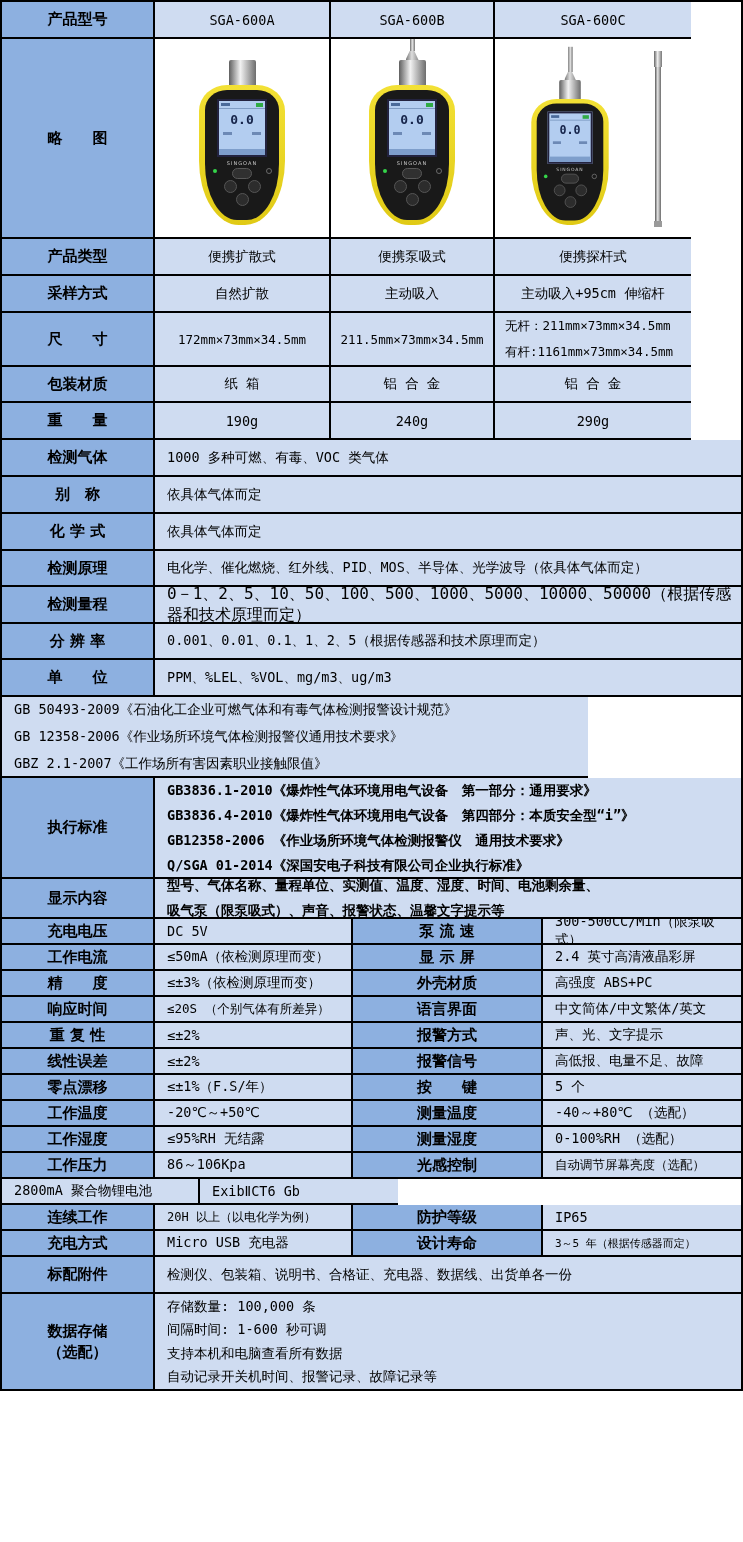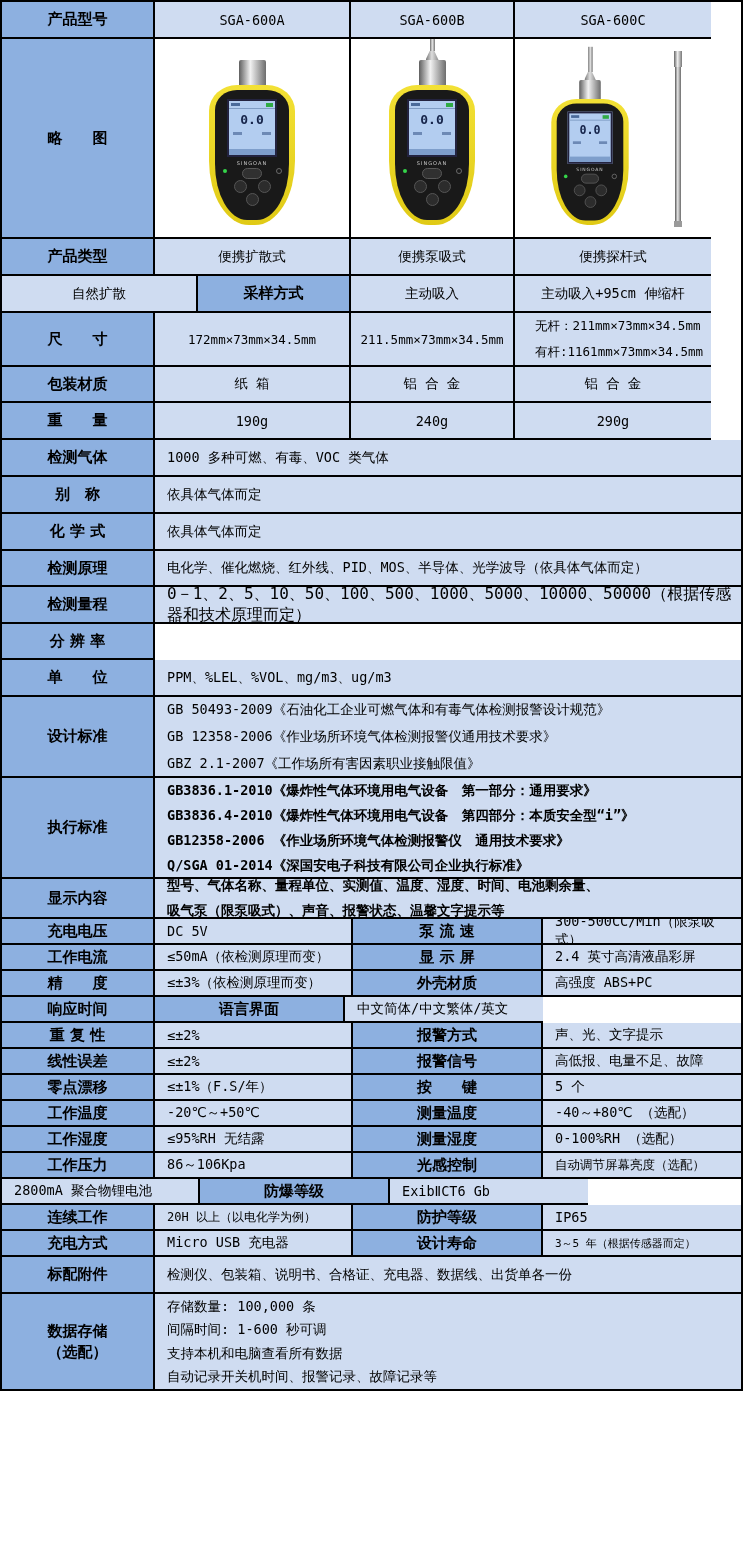--- a/index.html
+++ b/index.html
@@ -13,37 +13,37 @@
   .row{display:flex;width:100%;}
   .cell{border-right:2px solid var(--bd);border-bottom:2px solid var(--bd);overflow:hidden;}
   .cell.last{border-right:none;}
   .row.bottom .cell{border-bottom:none;}
   .lab{width:153px;background:var(--labbg);display:flex;align-items:center;justify-content:center;
        font-weight:bold;font-size:15px;color:#000;text-align:center;white-space:pre;line-height:1.35;flex-direction:column;}
   .val{background:var(--valbg);display:flex;align-items:center;
        font-family:"DejaVu Sans Mono","DejaVu Sans",sans-serif;font-size:13.5px;color:#000;}
   .c{justify-content:center;text-align:center;}
   .l{padding-left:12px;}
-  .v3a{width:196px}.v3b{width:164px}.v3c{width:196px}
+  .v3a{width:176px}.v3b{width:164px}.v3c{width:196px}
   .vfull{width:586px}
   .pv1{width:198px}.pl2{width:190px}.pv2{width:198px}
   .h37{height:37px}.h36{height:36px}
   .r-sketch{height:200px}
   .r-dims{height:54px}
   .r-design{height:81px}
   .r-exec{height:101px}
   .r-disp{height:40px}
   .r-pair{height:26px}
   .r-storage{height:95px}
   .multi{flex-direction:column;align-items:flex-start;justify-content:center;}
   .multi div{white-space:nowrap;}
   .lh27 div{line-height:27px;}
   .lh25 div{line-height:25px;font-weight:bold;}
   .lh24 div{line-height:23.5px;}
-  .dims-c{flex-direction:column;align-items:flex-start;justify-content:center;padding-left:20px;font-size:12.5px;}
+  .dims-c{flex-direction:column;align-items:flex-start;justify-content:center;padding-left:10px;font-size:12.5px;}
   .dims-c div{line-height:26px;white-space:nowrap;}
 
   
   .dev-cell{background:#fff;position:relative;display:flex;align-items:flex-end;justify-content:center;padding-bottom:12px;}
   .device{display:flex;flex-direction:column;align-items:center;}
   .tube{width:5px;height:28px;background:linear-gradient(90deg,#6a6a6a,#e8e8e8 45%,#777);}
   .cone{width:13px;height:9px;background:linear-gradient(90deg,#777,#ddd 45%,#888);
         clip-path:polygon(32% 0,68% 0,100% 100%,0 100%);}
   .cap{width:27px;height:25px;background:linear-gradient(90deg,#5f5f5f,#f2f2f2 42%,#6d6d6d);border-radius:2px 2px 0 0;}
   .cap.small{width:24px;height:21px;}
@@ -192,22 +192,22 @@
   </div>
 
   <div class="row h37">
     <div class="cell lab">产品类型</div>
     <div class="cell val c v3a">便携扩散式</div>
     <div class="cell val c v3b">便携泵吸式</div>
     <div class="cell val c v3c last">便携探杆式</div>
   </div>
 
   <div class="row h37">
+    <div class="cell lab">采样方式</div>
     <div class="cell val c v3a">自然扩散</div>
-    <div class="cell lab">采样方式</div>
     <div class="cell val c v3b">主动吸入</div>
     <div class="cell val c v3c last">主动吸入+95cm 伸缩杆</div>
   </div>
 
   <div class="row r-dims">
     <div class="cell lab">尺　　寸</div>
     <div class="cell val c v3a" style="font-size:12.5px">172mm×73mm×34.5mm</div>
     <div class="cell val c v3b" style="font-size:12.5px">211.5mm×73mm×34.5mm</div>
     <div class="cell val v3c last dims-c">
       <div>无杆：211mm×73mm×34.5mm</div>
@@ -244,28 +244,28 @@
   <div class="row h36">
     <div class="cell lab">检测原理</div>
     <div class="cell val l vfull last">电化学、催化燃烧、红外线、PID、MOS、半导体、光学波导（依具体气体而定）</div>
   </div>
   <div class="row h37">
     <div class="cell lab">检测量程</div>
     <div class="cell val l vfull last" style="font-size:16px">0－1、2、5、10、50、100、500、1000、5000、10000、50000（根据传感器和技术原理而定）</div>
   </div>
   <div class="row h36">
     <div class="cell lab">分 辨 率</div>
+    <div class="cell val l vfull last">0.001、0.01、0.1、1、2、5（根据传感器和技术原理而定）</div>
   </div>
   <div class="row h37">
     <div class="cell lab">单　　位</div>
     <div class="cell val l vfull last">PPM、%LEL、%VOL、mg/m3、ug/m3</div>
   </div>
 
   <div class="row r-design">
-    <div class="cell lab">设计标准</div>
     <div class="cell val l vfull last multi lh27">
       <div>GB 50493-2009《石油化工企业可燃气体和有毒气体检测报警设计规范》</div>
       <div>GB 12358-2006《作业场所环境气体检测报警仪通用技术要求》</div>
       <div>GBZ 2.1-2007《工作场所有害因素职业接触限值》</div>
     </div>
   </div>
 
   <div class="row r-exec">
     <div class="cell lab">执行标准</div>
     <div class="cell val l vfull last multi lh25">
@@ -297,20 +297,21 @@
     <div class="cell val l pv2 last">2.4 英寸高清液晶彩屏</div>
   </div>
   <div class="row r-pair">
     <div class="cell lab">精　　度</div>
     <div class="cell val l pv1">≤±3%（依检测原理而变）</div>
     <div class="cell lab pl2">外壳材质</div>
     <div class="cell val l pv2 last">高强度 ABS+PC</div>
   </div>
   <div class="row r-pair">
     <div class="cell lab">响应时间</div>
+    <div class="cell val l pv1" style="font-size:12.5px">≤20S （个别气体有所差异）</div>
     <div class="cell lab pl2">语言界面</div>
     <div class="cell val l pv2 last">中文简体/中文繁体/英文</div>
   </div>
   <div class="row r-pair">
     <div class="cell lab">重 复 性</div>
     <div class="cell val l pv1">≤±2%</div>
     <div class="cell lab pl2">报警方式</div>
     <div class="cell val l pv2 last">声、光、文字提示</div>
   </div>
   <div class="row r-pair">
@@ -338,21 +339,20 @@
     <div class="cell val l pv2 last">0-100%RH （选配）</div>
   </div>
   <div class="row r-pair">
     <div class="cell lab">工作压力</div>
     <div class="cell val l pv1">86～106Kpa</div>
     <div class="cell lab pl2">光感控制</div>
     <div class="cell val l pv2 last" style="font-size:12.5px">自动调节屏幕亮度（选配）</div>
   </div>
   <div class="row r-pair">
     <div class="cell val l pv1">2800mA 聚合物锂电池</div>
-    <div class="cell lab pl2">防爆等级</div>
     <div class="cell val l pv2 last">ExibⅡCT6 Gb</div>
   </div>
   <div class="row r-pair">
     <div class="cell lab">连续工作</div>
     <div class="cell val l pv1" style="font-size:12px">20H 以上（以电化学为例）</div>
     <div class="cell lab pl2">防护等级</div>
     <div class="cell val l pv2 last">IP65</div>
   </div>
   <div class="row r-pair">
     <div class="cell lab">充电方式</div>

